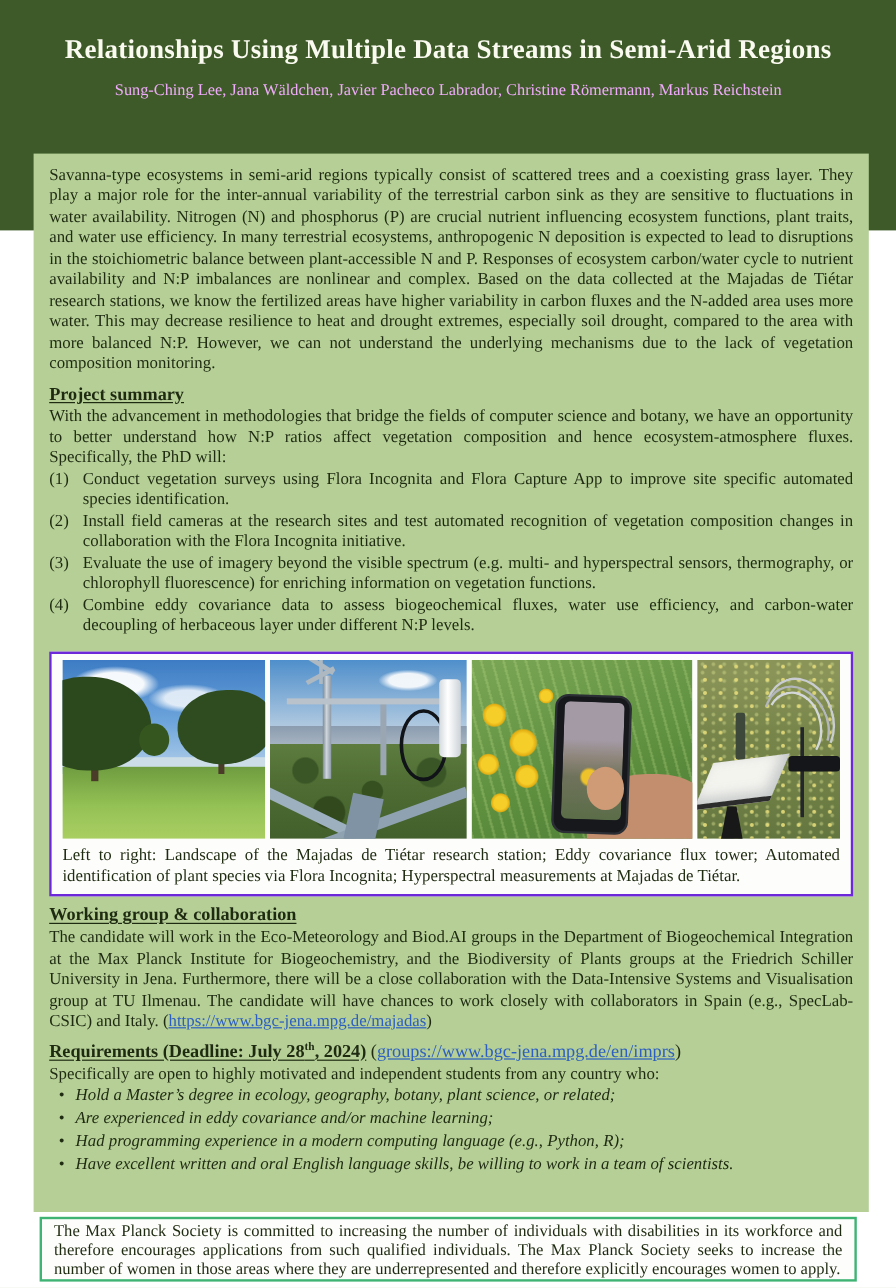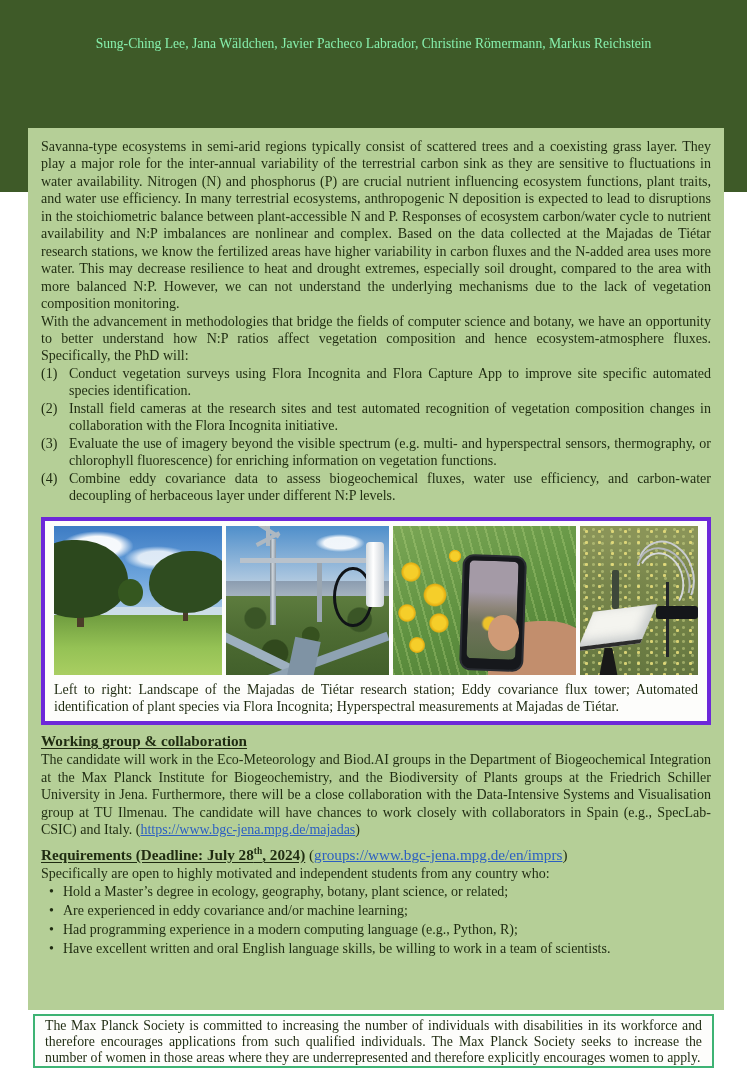--- a/index.html
+++ b/index.html
@@ -4,42 +4,42 @@
 <style>
   html,body{margin:0;padding:0;background:#ffffff;}
   .poster{position:relative;width:747px;height:1073px;background:#ffffff;
     font-family:"Liberation Serif", serif;color:#1f2b11;overflow:hidden;}
 
   
   .header{position:absolute;left:0;top:0;width:747px;height:192px;background:#3e5a28;
     text-align:center;color:#fafaf0;}
   .title{font-weight:bold;font-size:22.5px;line-height:31px;letter-spacing:.2px;}
   .title-wrap{padding-top:25px;}
-  .authors{margin-top:11px;font-size:13.6px;color:#86efac;}
+  .authors{margin-top:11px;font-size:13.6px;color:#f0abfc;}
 
   
   .main-box{position:absolute;left:28px;top:128px;width:696px;height:882px;
     background:#b5cf97;box-sizing:border-box;padding:10px 13px 8px 13px;
     font-size:14px;line-height:17.45px;text-align:justify;overflow:hidden;}
   .main-box p{margin:0;}
   h2{font-size:15.2px;line-height:19px;margin:6px 0 1px 0;font-weight:bold;text-align:left;}
   .uline{text-decoration:underline;text-underline-offset:2px;}
   sup{font-size:9.5px;line-height:0;}
   a.lnk{color:#2c5fc1;text-decoration:underline;cursor:pointer;}
 
   .ni{display:flex;text-align:justify;}
   .ni .n{flex:0 0 28px;}
   .ni .t{flex:1;}
 
   .bl{display:flex;line-height:19px;}
   .bl .b{flex:0 0 14px;padding-left:8px;box-sizing:content-box;}
-  .bl .t{flex:1;}
-
-  
-  .figure-box{margin-top:12px;background:#fdfdfb;border:4px solid #6d28d9;
+  .bl .t{flex:1;font-style:italic;}
+
+  
+  .figure-box{margin-top:12px;background:#fdfdfb;border:2px solid #6d28d9;
     padding:5px 9px 6px 9px;}
   .strip{display:flex;gap:4px;height:149px;}
   .photo{position:relative;overflow:hidden;flex-basis:0;}
   .p1{flex-grow:172;} .p2{flex-grow:168;} .p3{flex-grow:188;} .p4{flex-grow:121;}
   .photo i{position:absolute;display:block;}
   .caption{margin-top:6px;font-size:14px;line-height:17.45px;text-align:justify;}
 
   
   .p1 .sky{left:0;right:0;top:0;height:64%;background:linear-gradient(#3d7cc4,#6ea5dc 55%,#b7d2ea);}
   .p1 .cl1{left:4%;top:4%;width:44%;height:20%;background:radial-gradient(ellipse,rgba(255,255,255,.95) 0 45%,rgba(255,255,255,0) 70%);}
@@ -119,28 +119,30 @@
     background:#fdfdfb;border:2px solid #3eb374;box-sizing:border-box;
     padding:2px 10px;font-size:13.8px;line-height:15.9px;text-align:justify;overflow:hidden;}
 </style>
 </head>
 <body>
 
 <div class="poster">
 
   <div class="header">
     <div class="title-wrap">
+      <div class="title">Relationships Using Multiple Data Streams in Semi-Arid Regions</div>
     </div>
     <div class="authors">Sung-Ching Lee, Jana Wäldchen, Javier Pacheco Labrador, Christine Römermann, Markus Reichstein</div>
   </div>
 
   <div class="main-box">
 
     <p>Savanna-type ecosystems in semi-arid regions typically consist of scattered trees and a coexisting grass layer. They play a major role for the inter-annual variability of the terrestrial carbon sink as they are sensitive to fluctuations in water availability. Nitrogen (N) and phosphorus (P) are crucial nutrient influencing ecosystem functions, plant traits, and water use efficiency. In many terrestrial ecosystems, anthropogenic N deposition is expected to lead to disruptions in the stoichiometric balance between plant-accessible N and P. Responses of ecosystem carbon/water cycle to nutrient availability and N:P imbalances are nonlinear and complex. Based on the data collected at the Majadas de Tiétar research stations, we know the fertilized areas have higher variability in carbon fluxes and the N-added area uses more water. This may decrease resilience to heat and drought extremes, especially soil drought, compared to the area with more balanced N:P. However, we can not understand the underlying mechanisms due to the lack of vegetation composition monitoring.</p>
 
+    <h2><span class="uline">Project summary</span></h2>
     <p>With the advancement in methodologies that bridge the fields of computer science and botany, we have an opportunity to better understand how N:P ratios affect vegetation composition and hence ecosystem-atmosphere fluxes. Specifically, the PhD will:</p>
 
     <div class="ni">
       <span class="n">(1)</span>
       <span class="t">Conduct vegetation surveys using Flora Incognita and Flora Capture App to improve site specific automated species identification.</span>
     </div>
     <div class="ni">
       <span class="n">(2)</span>
       <span class="t">Install field cameras at the research sites and test automated recognition of vegetation composition changes in collaboration with the Flora Incognita initiative.</span>
     </div>

